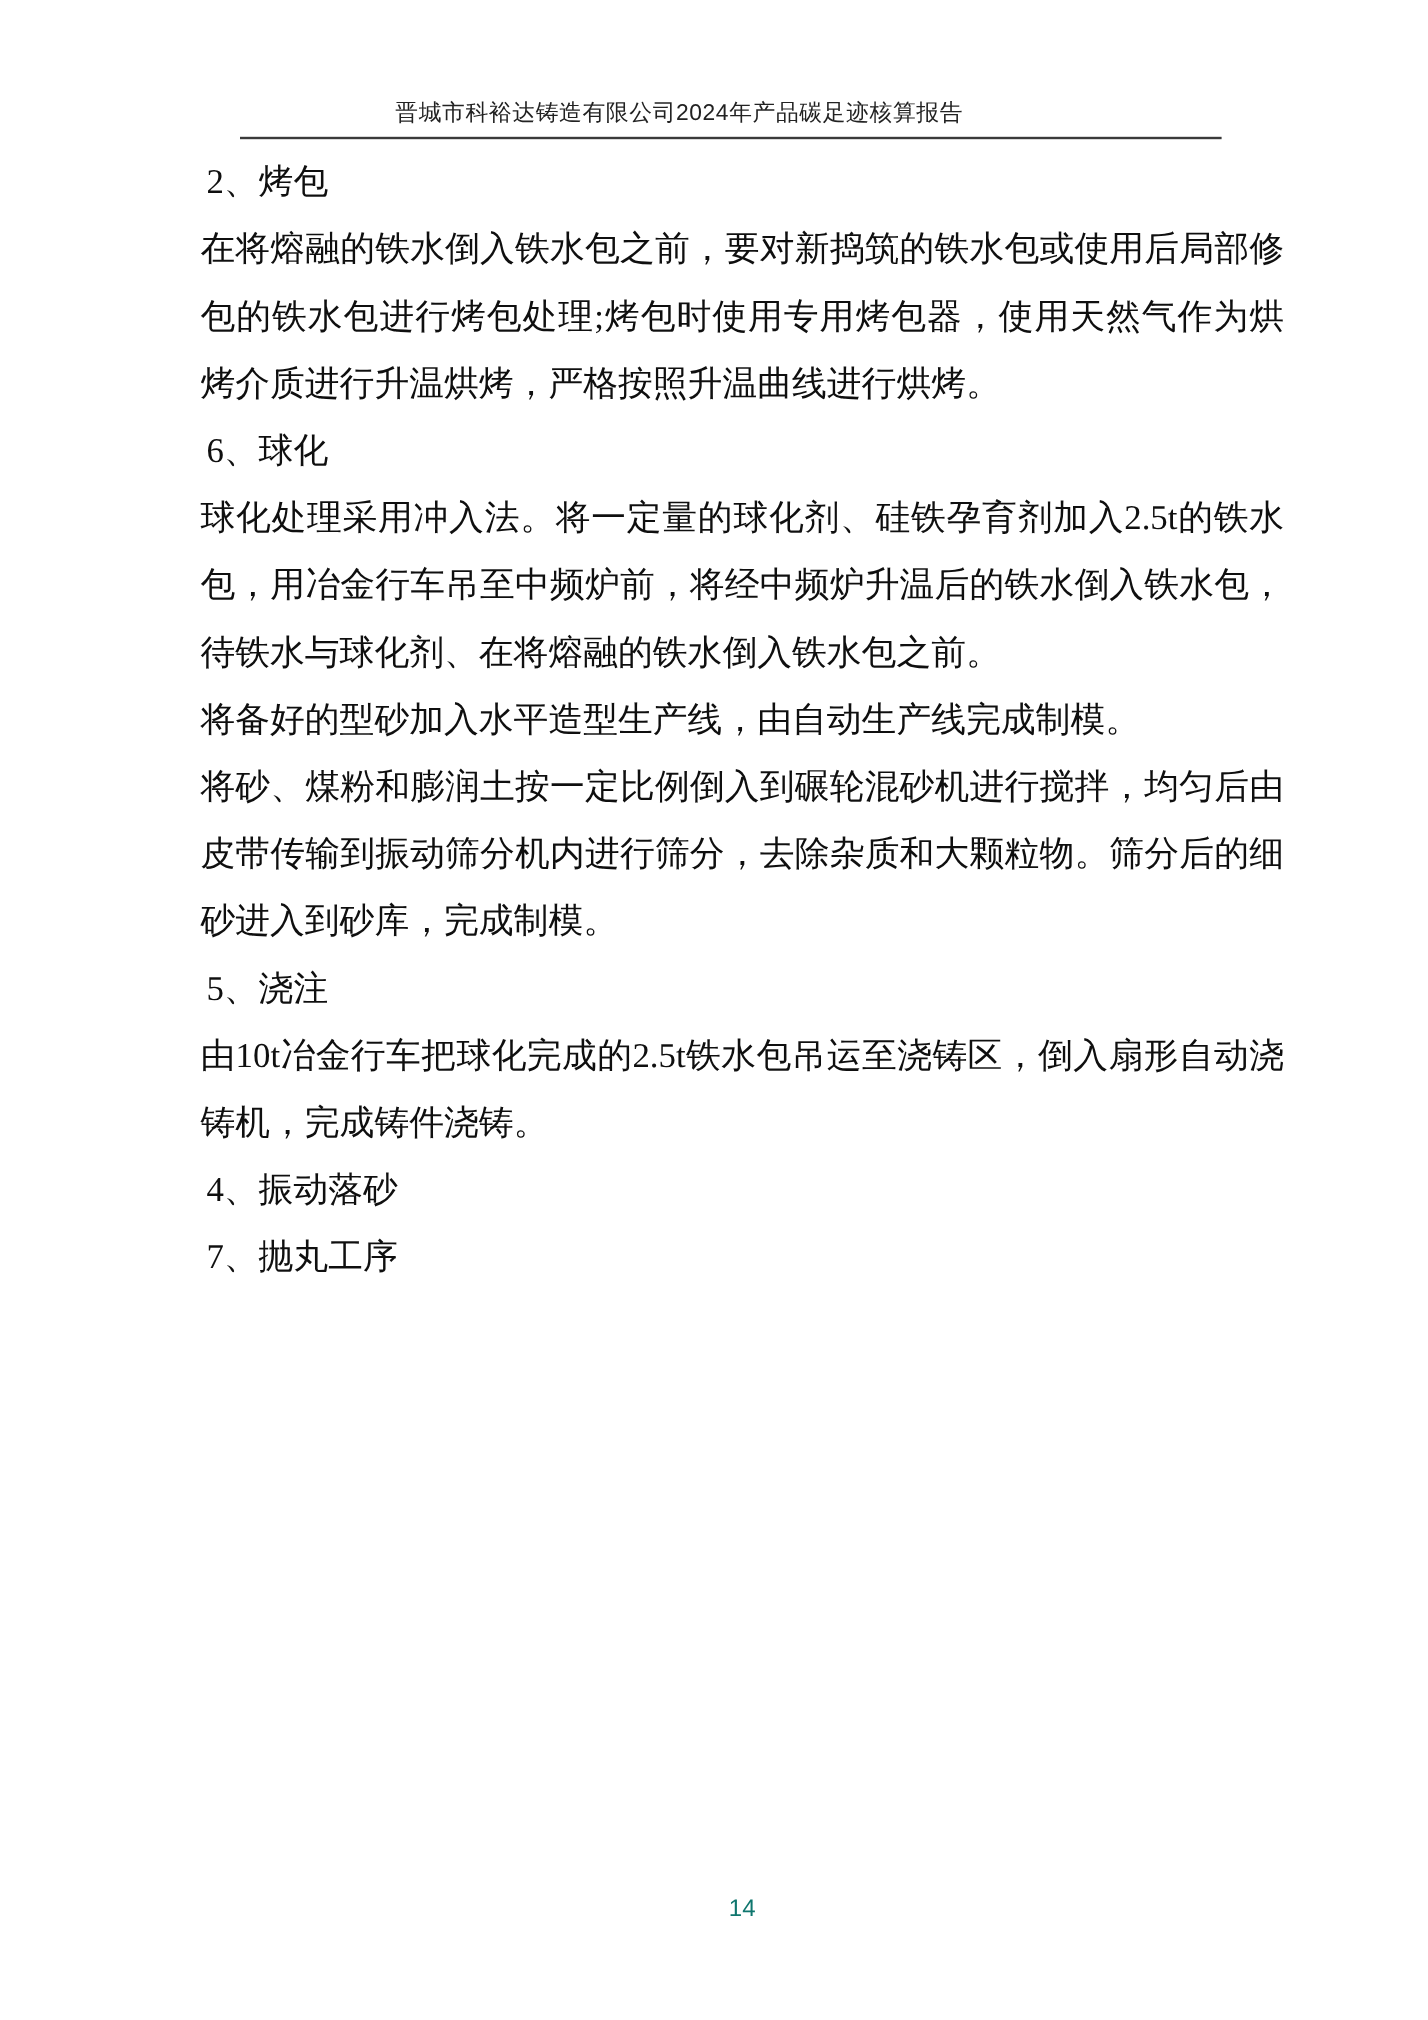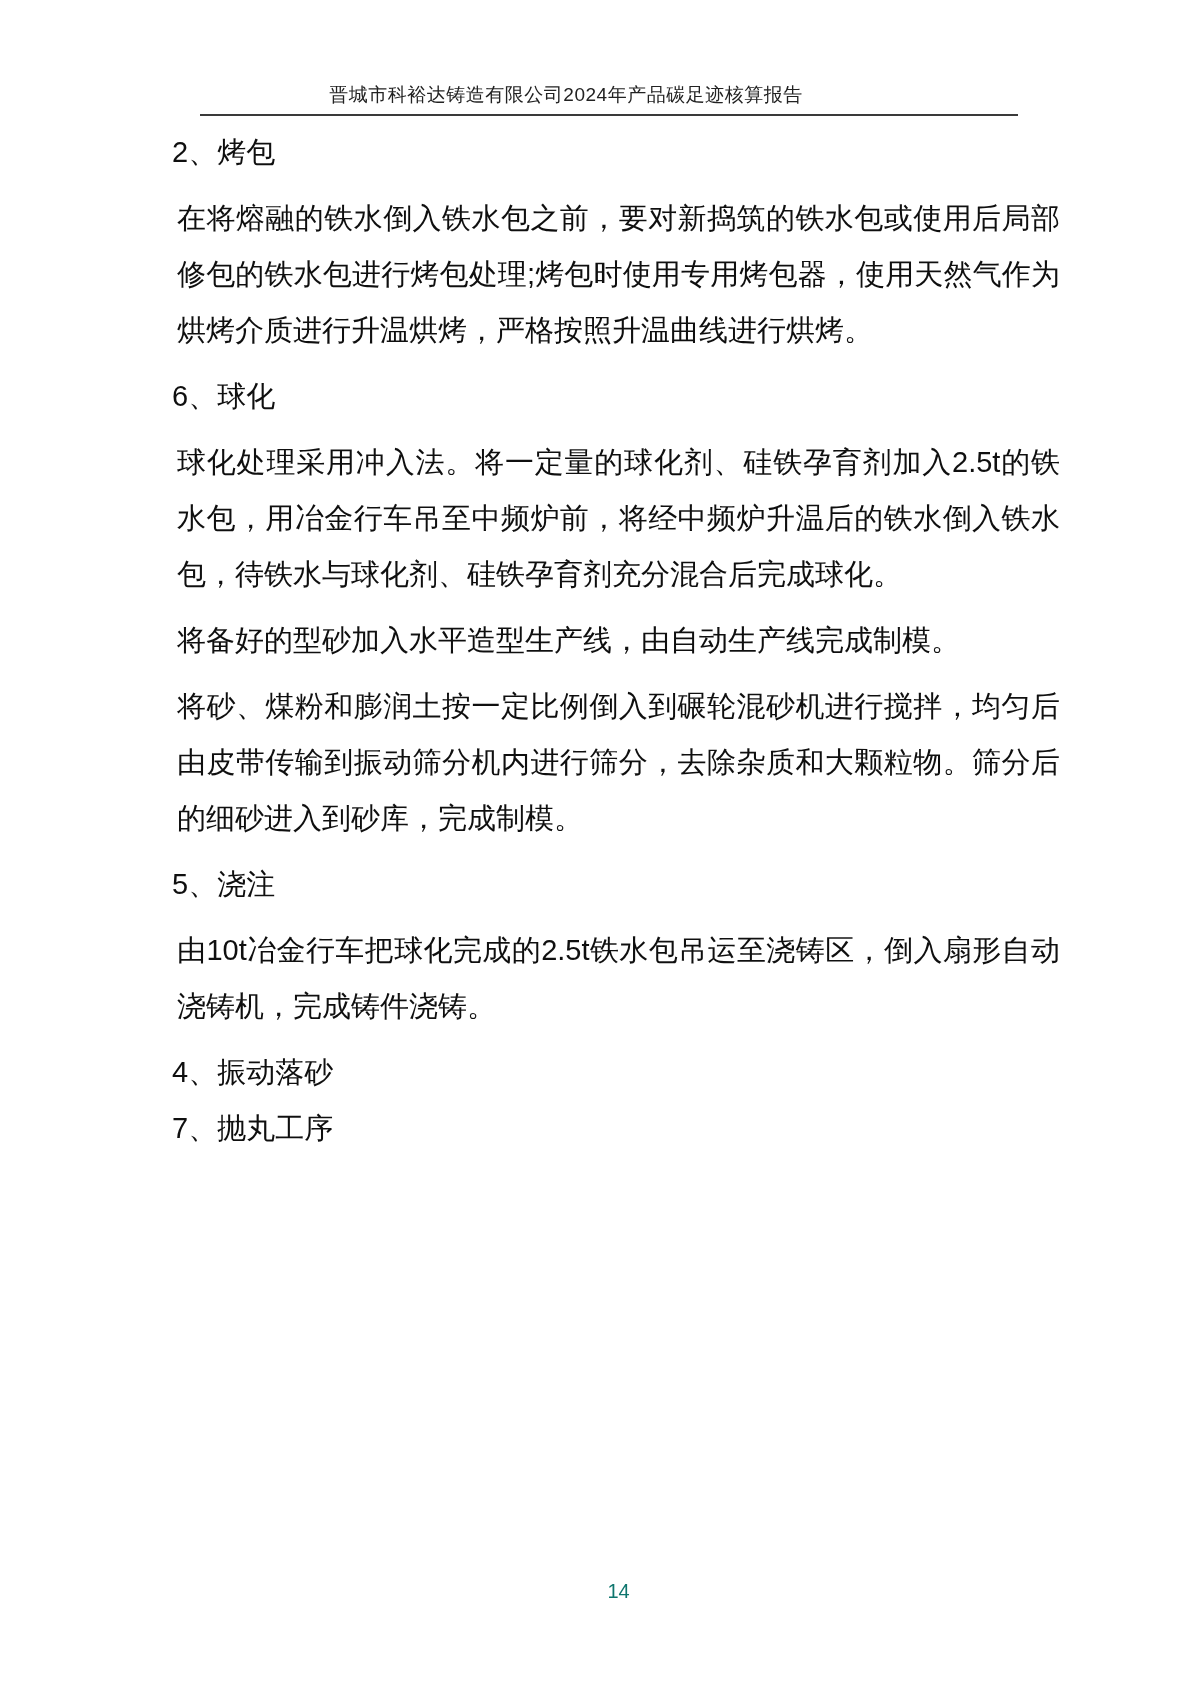--- a/index.html
+++ b/index.html
@@ -37,31 +37,32 @@
     background: #3a3a3a;
   }
   .content {
     position: absolute;
     top: 124px;
     left: 167px;
     width: 903px;
     font-size: 29px;
     line-height: 56px;
     color: #0f0f0f;
+    font-family: Liberation Serif, serif;
   }
   .content h2 {
     margin: 0;
     padding: 0 0 0 5px;
     font-size: 29px;
     font-weight: 400;
     line-height: 56px;
     text-align: left;
   }
   .content p {
-    margin: 10px;
+    margin: 0;
     padding: 0;
     text-align: justify;
     text-justify: inter-ideograph;
   }
   .footer {
     position: absolute;
     top: 1580px;
     left: 167px;
     width: 903px;
     text-align: center;
@@ -76,21 +77,21 @@
 
   <div class="header-title">晋城市科裕达铸造有限公司2024年产品碳足迹核算报告</div>
   <div class="header-rule"></div>
 
   <div class="content">
 
     <h2>2、烤包</h2>
     <p>在将熔融的铁水倒入铁水包之前，要对新捣筑的铁水包或使用后局部修包的铁水包进行烤包处理;烤包时使用专用烤包器，使用天然气作为烘烤介质进行升温烘烤，严格按照升温曲线进行烘烤。</p>
 
     <h2>6、球化</h2>
-    <p>球化处理采用冲入法。将一定量的球化剂、硅铁孕育剂加入2.5t的铁水包，用冶金行车吊至中频炉前，将经中频炉升温后的铁水倒入铁水包，待铁水与球化剂、硅铁孕育剂充分混合后完成球化。</p>
+    <p>球化处理采用冲入法。将一定量的球化剂、硅铁孕育剂加入2.5t的铁水包，用冶金行车吊至中频炉前，将经中频炉升温后的铁水倒入铁水包，待铁水与球化剂、在将熔融的铁水倒入铁水包之前。</p>
 
     <p>将备好的型砂加入水平造型生产线，由自动生产线完成制模。</p>
     <p>将砂、煤粉和膨润土按一定比例倒入到碾轮混砂机进行搅拌，均匀后由皮带传输到振动筛分机内进行筛分，去除杂质和大颗粒物。筛分后的细砂进入到砂库，完成制模。</p>
 
     <h2>5、浇注</h2>
     <p>由10t冶金行车把球化完成的2.5t铁水包吊运至浇铸区，倒入扇形自动浇铸机，完成铸件浇铸。</p>
 
     <h2>4、振动落砂</h2>
 
     <h2>7、抛丸工序</h2>

